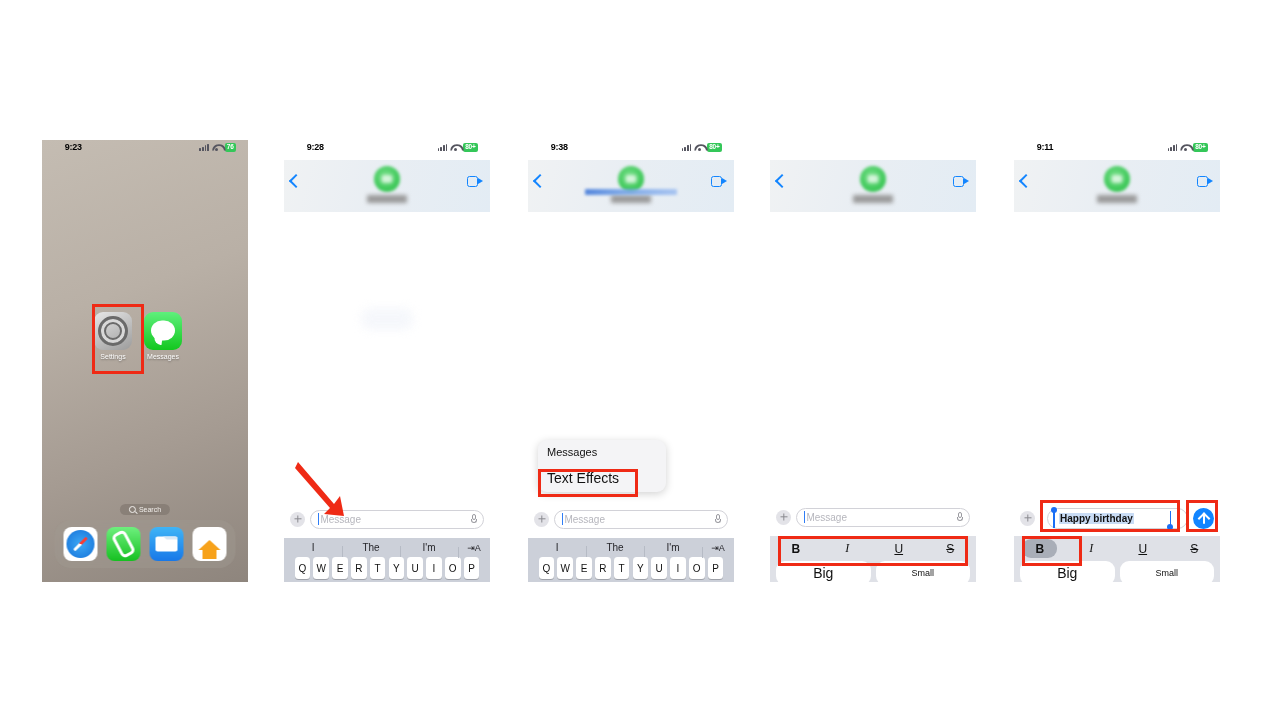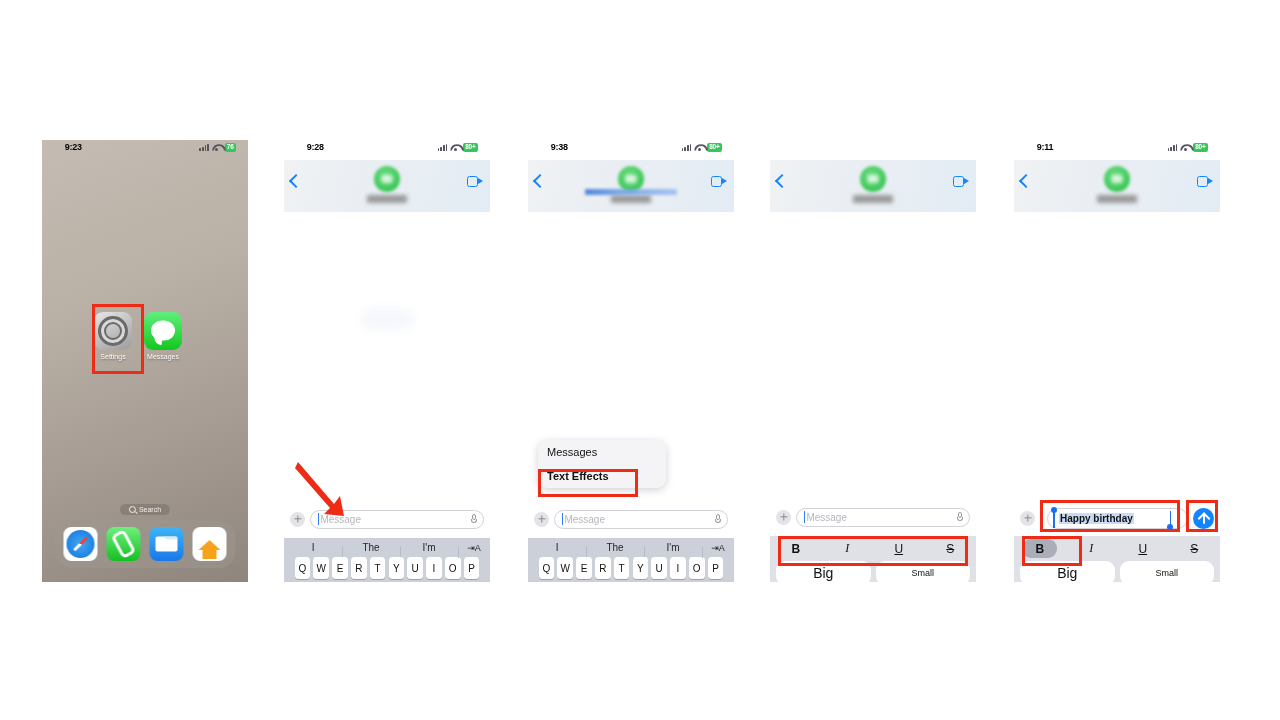--- a/index.html
+++ b/index.html
@@ -301,21 +301,21 @@
           <i class="ft-tri"></i>
         </span>
     </div>
     <div class="blur-link"></div>
 
     <div style="position:absolute;left:10px;top:300px;width:128px;background:#f4f4f6;
                 border-radius:9px;box-shadow:0 2px 9px rgba(0,0,0,.18);overflow:hidden;">
       <div style="padding:6px 9px;font-size:11px;color:#111;">
         <span>Messages</span>
       </div>
-      <div style="padding:6px 9px;font-size:11px;color:#111;font-weight:bold;">
+      <div style="padding:6px 9px;font-size:14px;color:#111;">
         <span>Text Effects</span>
       </div>
     </div>
     <div class="redbox" style="left:10px;top:329px;width:100px;height:28px;"></div>
 
     <div class="inputbar" style="top:368px;height:22px;">
       <span class="plus"></span>
       <span class="msgfield">
         <span class="caret"></span>
         <span class="msgplaceholder">Message</span>

